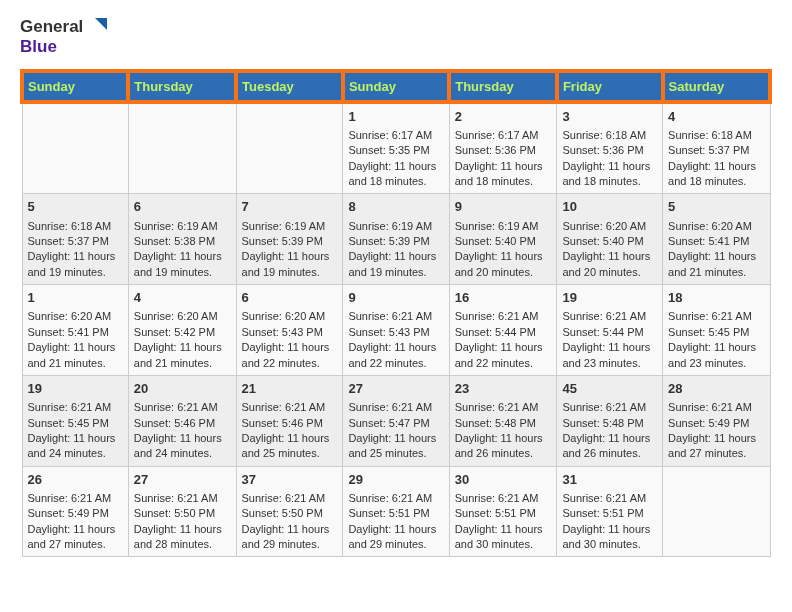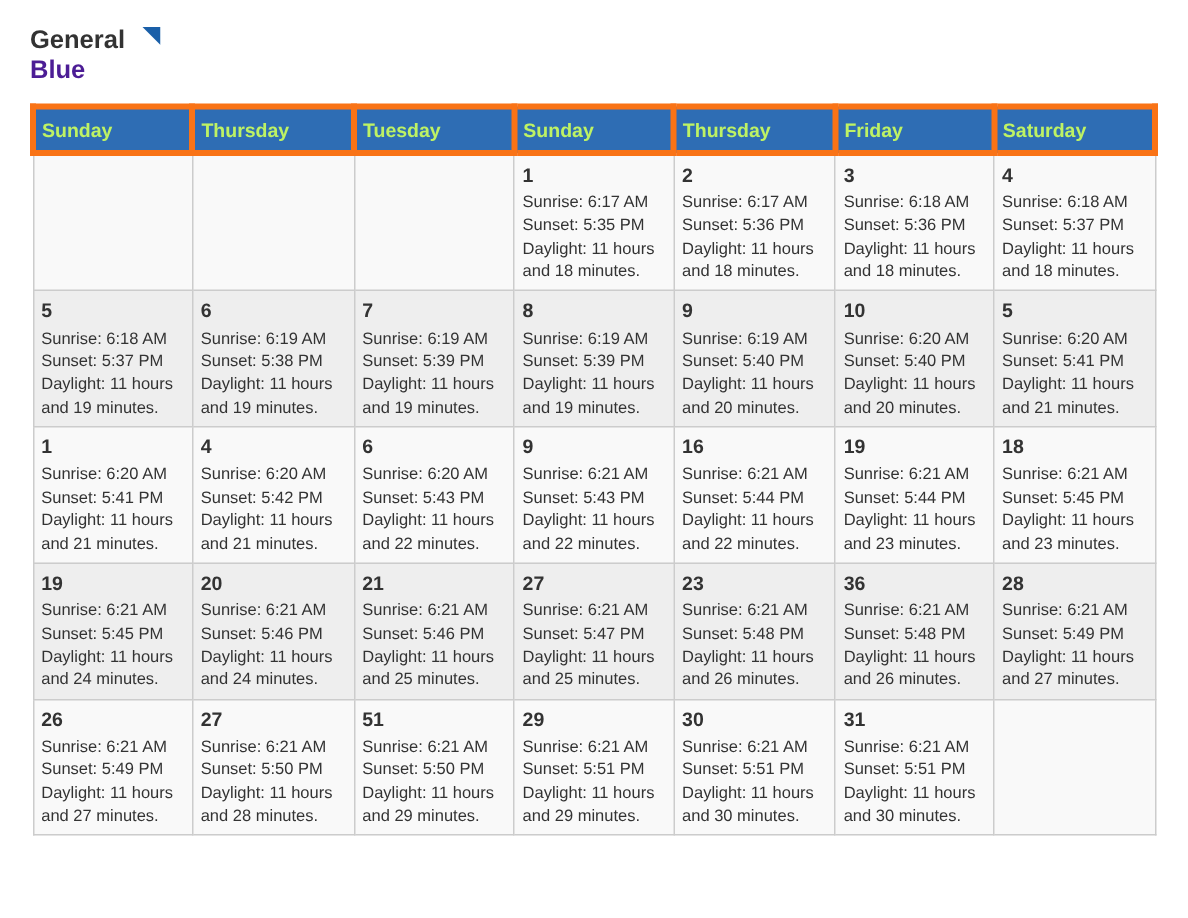--- a/index.html
+++ b/index.html
@@ -137,26 +137,26 @@
         <td><span class="day-number">16</span><span class="cell-content">Sunrise: 6:21 AM<br>Sunset: 5:44 PM<br>Daylight: 11 hours and 22 minutes.</span></td>
         <td><span class="day-number">19</span><span class="cell-content">Sunrise: 6:21 AM<br>Sunset: 5:44 PM<br>Daylight: 11 hours and 23 minutes.</span></td>
         <td><span class="day-number">18</span><span class="cell-content">Sunrise: 6:21 AM<br>Sunset: 5:45 PM<br>Daylight: 11 hours and 23 minutes.</span></td>
       </tr>
       <tr>
         <td><span class="day-number">19</span><span class="cell-content">Sunrise: 6:21 AM<br>Sunset: 5:45 PM<br>Daylight: 11 hours and 24 minutes.</span></td>
         <td><span class="day-number">20</span><span class="cell-content">Sunrise: 6:21 AM<br>Sunset: 5:46 PM<br>Daylight: 11 hours and 24 minutes.</span></td>
         <td><span class="day-number">21</span><span class="cell-content">Sunrise: 6:21 AM<br>Sunset: 5:46 PM<br>Daylight: 11 hours and 25 minutes.</span></td>
         <td><span class="day-number">27</span><span class="cell-content">Sunrise: 6:21 AM<br>Sunset: 5:47 PM<br>Daylight: 11 hours and 25 minutes.</span></td>
         <td><span class="day-number">23</span><span class="cell-content">Sunrise: 6:21 AM<br>Sunset: 5:48 PM<br>Daylight: 11 hours and 26 minutes.</span></td>
-        <td><span class="day-number">36</span><span class="cell-content">Sunrise: 6:21 AM<br>Sunset: 5:48 PM<br>Daylight: 11 hours and 26 minutes.</span></td>
+        <td><span class="day-number">45</span><span class="cell-content">Sunrise: 6:21 AM<br>Sunset: 5:48 PM<br>Daylight: 11 hours and 26 minutes.</span></td>
         <td><span class="day-number">28</span><span class="cell-content">Sunrise: 6:21 AM<br>Sunset: 5:49 PM<br>Daylight: 11 hours and 27 minutes.</span></td>
       </tr>
       <tr>
         <td><span class="day-number">26</span><span class="cell-content">Sunrise: 6:21 AM<br>Sunset: 5:49 PM<br>Daylight: 11 hours and 27 minutes.</span></td>
         <td><span class="day-number">27</span><span class="cell-content">Sunrise: 6:21 AM<br>Sunset: 5:50 PM<br>Daylight: 11 hours and 28 minutes.</span></td>
-        <td><span class="day-number">51</span><span class="cell-content">Sunrise: 6:21 AM<br>Sunset: 5:50 PM<br>Daylight: 11 hours and 29 minutes.</span></td>
+        <td><span class="day-number">37</span><span class="cell-content">Sunrise: 6:21 AM<br>Sunset: 5:50 PM<br>Daylight: 11 hours and 29 minutes.</span></td>
         <td><span class="day-number">29</span><span class="cell-content">Sunrise: 6:21 AM<br>Sunset: 5:51 PM<br>Daylight: 11 hours and 29 minutes.</span></td>
         <td><span class="day-number">30</span><span class="cell-content">Sunrise: 6:21 AM<br>Sunset: 5:51 PM<br>Daylight: 11 hours and 30 minutes.</span></td>
         <td><span class="day-number">31</span><span class="cell-content">Sunrise: 6:21 AM<br>Sunset: 5:51 PM<br>Daylight: 11 hours and 30 minutes.</span></td>
         <td class="empty-cell"></td>
       </tr>
     </tbody>
 </table>
 
 </body></html>

